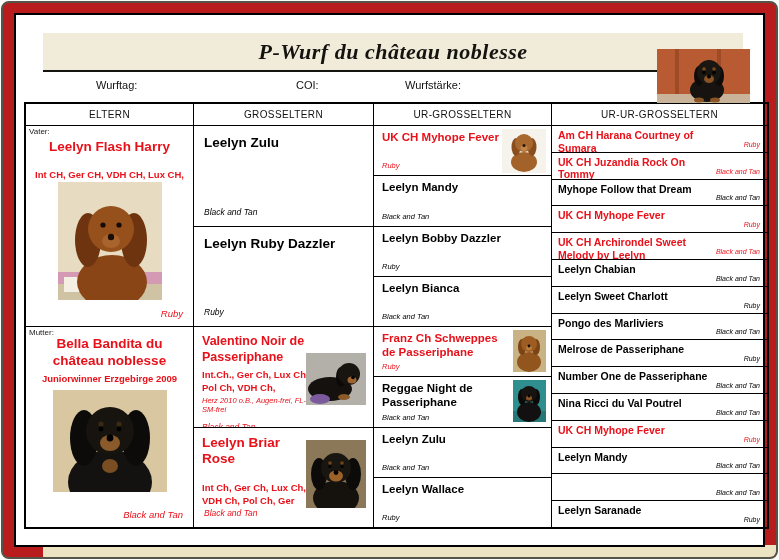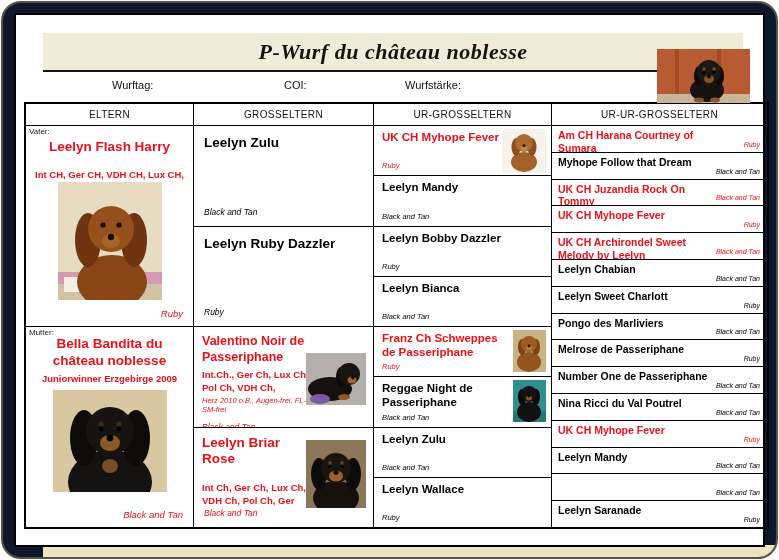--- a/index.html
+++ b/index.html
@@ -1,28 +1,28 @@
 <!DOCTYPE html>
 <html><head>
 <meta charset="utf-8">
 <style>
   html,body{margin:0;padding:0;width:779px;height:560px;background:#fbfbf8;
     font-family:"Liberation Sans",sans-serif;overflow:hidden;position:relative;}
-  .frame{position:absolute;inset:1px;border:2px solid #55544a;border-radius:20px;background:#0f172a;overflow:hidden;}
+  .frame{position:absolute;inset:1px;border:2px solid #55544a;border-radius:8px;background:#b91c1c;overflow:hidden;}
   .parchment-strip{position:absolute;left:40px;right:0;bottom:0;height:12px;background:#ebe3c2;}
   .page{position:absolute;left:11px;top:10px;width:751px;height:534px;border:2px solid #000;background:#fff;box-sizing:border-box;}
 
   .title-band{position:absolute;left:27px;top:18px;width:700px;height:37px;background:#f1ecd9;
     border-bottom:2px solid #15150f;display:flex;align-items:center;justify-content:center;}
   .title-band .title{font-family:"Liberation Serif",serif;font-style:italic;font-weight:bold;
     font-size:22px;color:#14130f;letter-spacing:.5px;}
   .hdr-photo{position:absolute;left:641px;top:34px;width:93px;height:54px;z-index:3;}
 
   .field{position:absolute;top:64px;font-size:11px;color:#111;}
-  .f1{left:96px}.f2{left:268px}.f3{left:389px}
+  .f1{left:80px}.f2{left:280px}.f3{left:389px}
 
   .table{position:absolute;left:8px;top:87px;width:745px;height:427px;border:2px solid #000;
     box-sizing:border-box;display:flex;}
   .col{display:flex;flex-direction:column;border-right:1.5px solid #000;box-sizing:border-box;}
   .col:last-child{border-right:none;justify-content:space-between;}
   .c1{width:168px}.c2{width:180px}.c3{width:178px}.c4{flex:1}
   .colhead{height:21px;flex:none;border-bottom:1.5px solid #000;display:flex;align-items:center;
     justify-content:center;font-size:10px;color:#111;letter-spacing:.4px;}
   .colbody{flex:1;display:flex;flex-direction:column;}
   .cell{flex:1;position:relative;overflow:hidden;border-bottom:1.2px solid #000;box-sizing:border-box;}
@@ -248,26 +248,26 @@
       </div>
 
       <div class="col c4">
         <div class="colhead">UR-UR-GROSSELTERN</div>
         <div class="colbody">
           <div class="cell">
             <div class="wname red">Am CH Harana Courtney of Sumara</div>
             <div class="wcoat red">Ruby</div>
           </div>
           <div class="cell">
-            <div class="wname">Myhope Follow that Dream</div>
-            <div class="wcoat">Black and Tan</div>
-          </div>
-          <div class="cell">
             <div class="wname red">UK CH Juzandia Rock On Tommy</div>
             <div class="wcoat red">Black and Tan</div>
+          </div>
+          <div class="cell">
+            <div class="wname">Myhope Follow that Dream</div>
+            <div class="wcoat">Black and Tan</div>
           </div>
           <div class="cell">
             <div class="wname red">UK CH Myhope Fever</div>
             <div class="wcoat red">Ruby</div>
           </div>
           <div class="cell">
             <div class="wname red">UK CH Archirondel Sweet Melody by Leelyn</div>
             <div class="wcoat red">Black and Tan</div>
           </div>
           <div class="cell">

